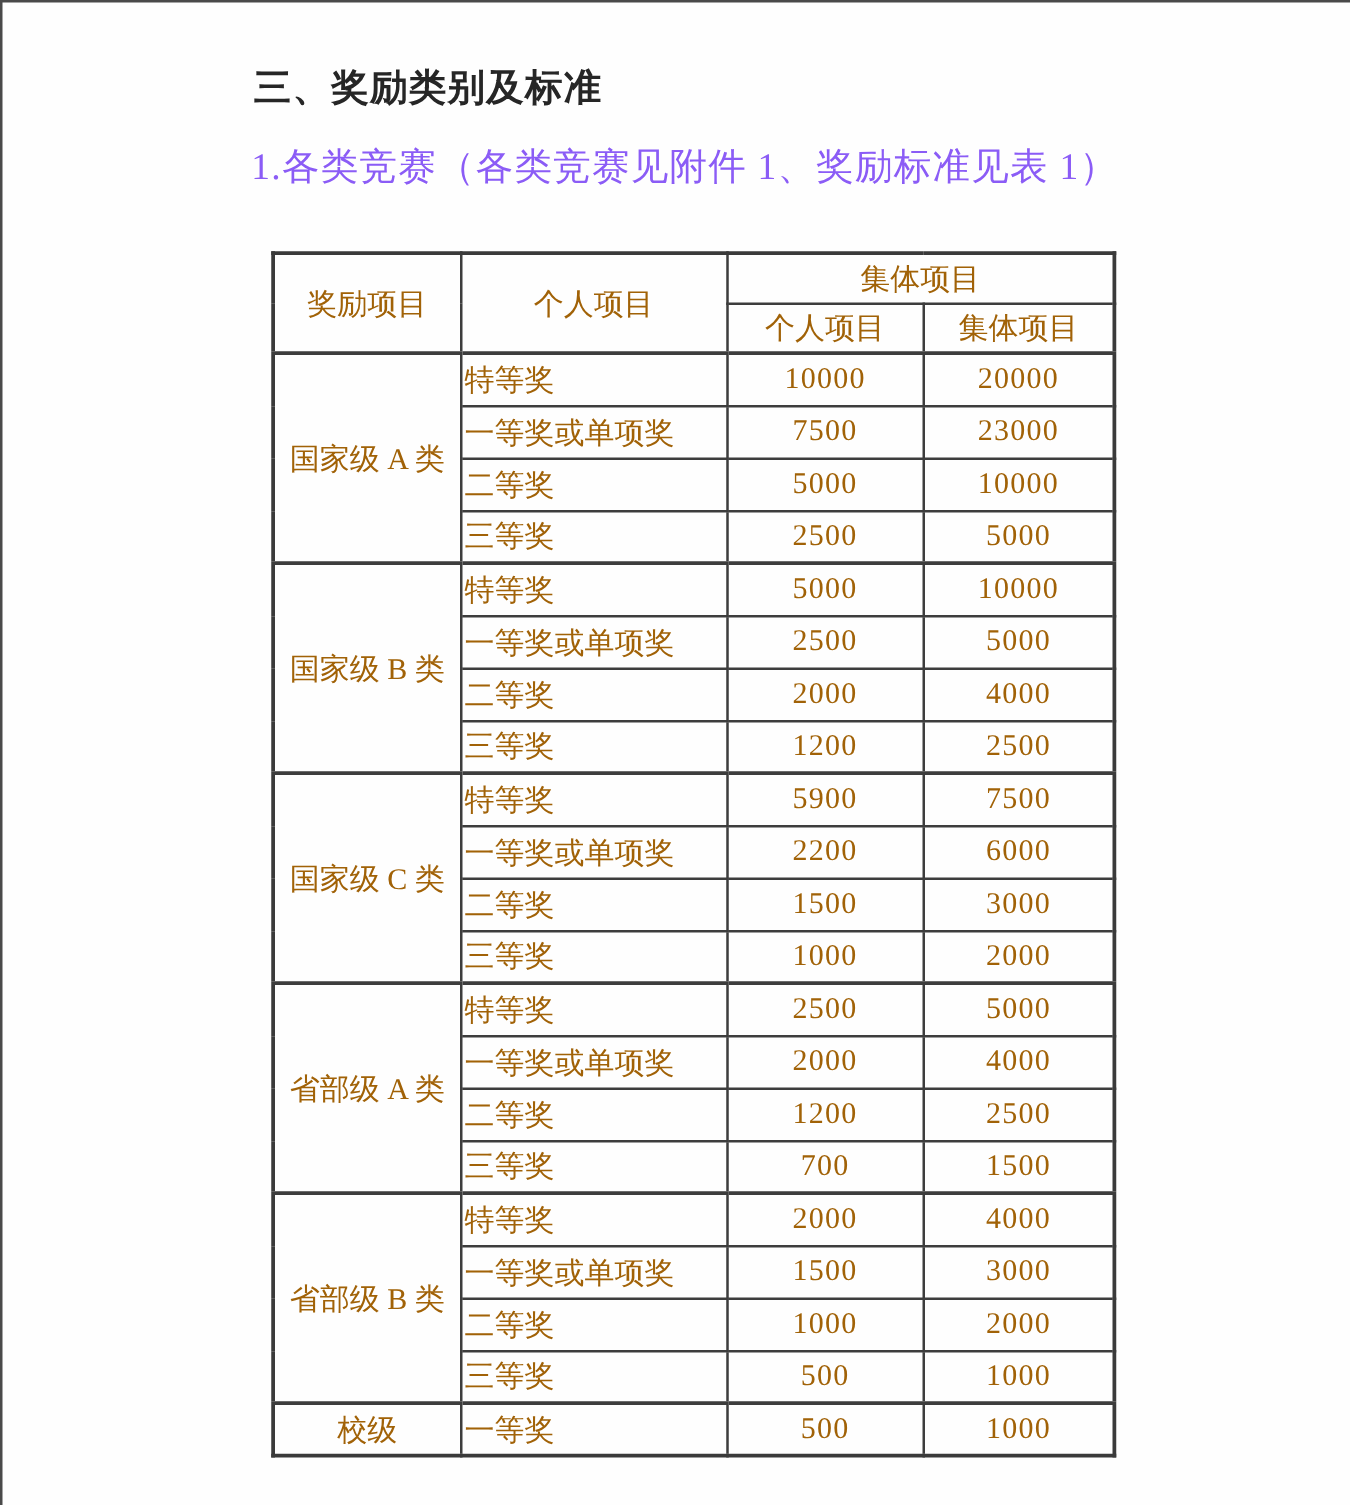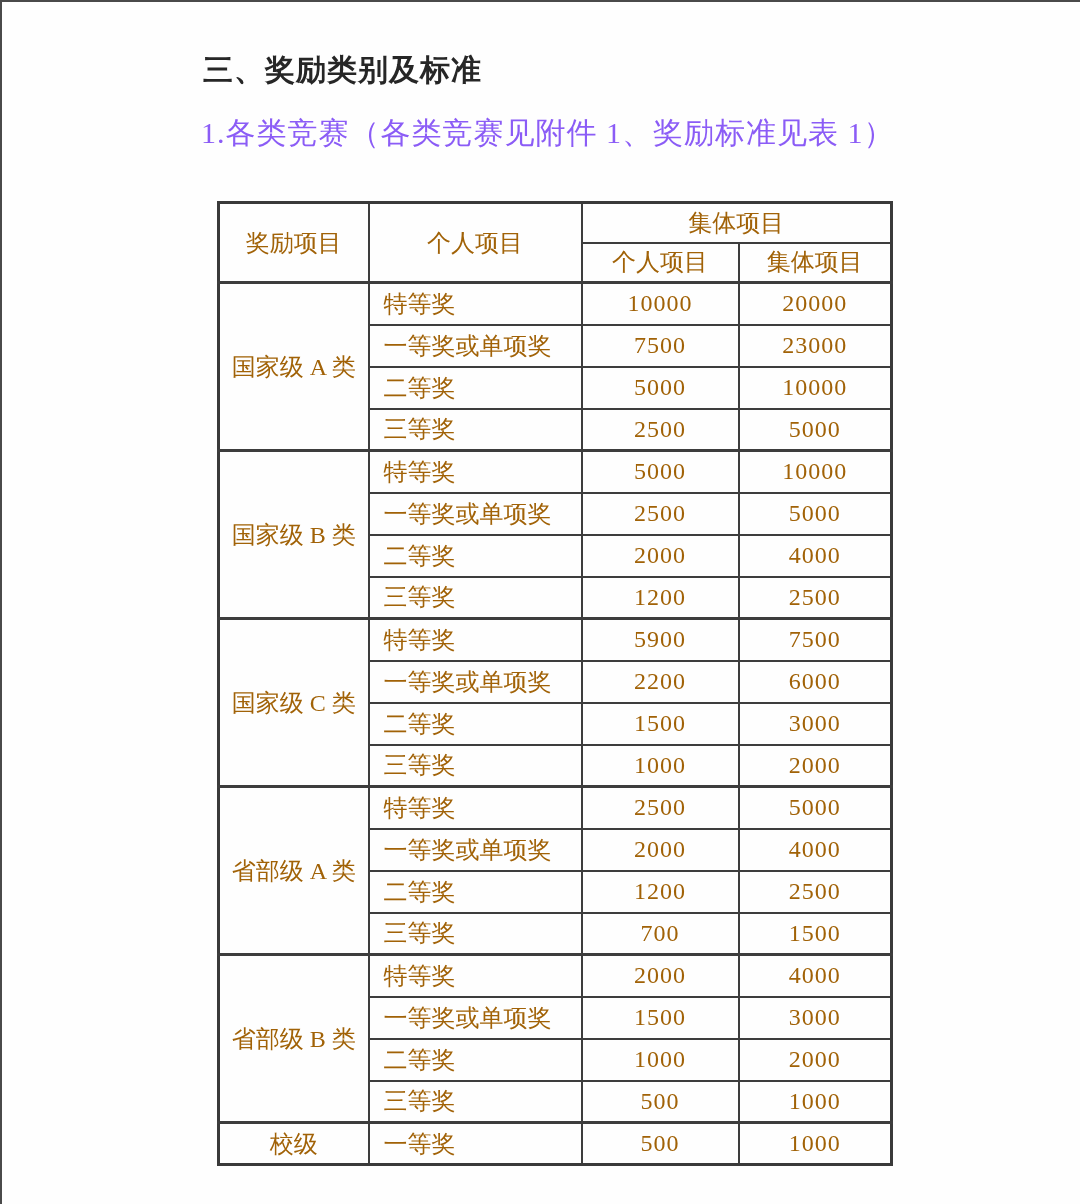--- a/index.html
+++ b/index.html
@@ -83,21 +83,21 @@
   }
   table.award-table {
     border: 3px solid #3a3a3a;
   }
   table.award-table thead tr { height: 40px; }
   table.award-table tbody tr { height: 42px; }
   
   table.award-table tbody tr.group-start td { border-top-width: 3px; }
   table.award-table td.level {
     text-align: left;
-    padding-left: 14px;
+    padding-left: 2px;
     border-radius: 11px;
   }
   table.award-table td.num {
     letter-spacing: 1px;
   }
 </style>
 </head>
 <body>
 
 <div class="page">

